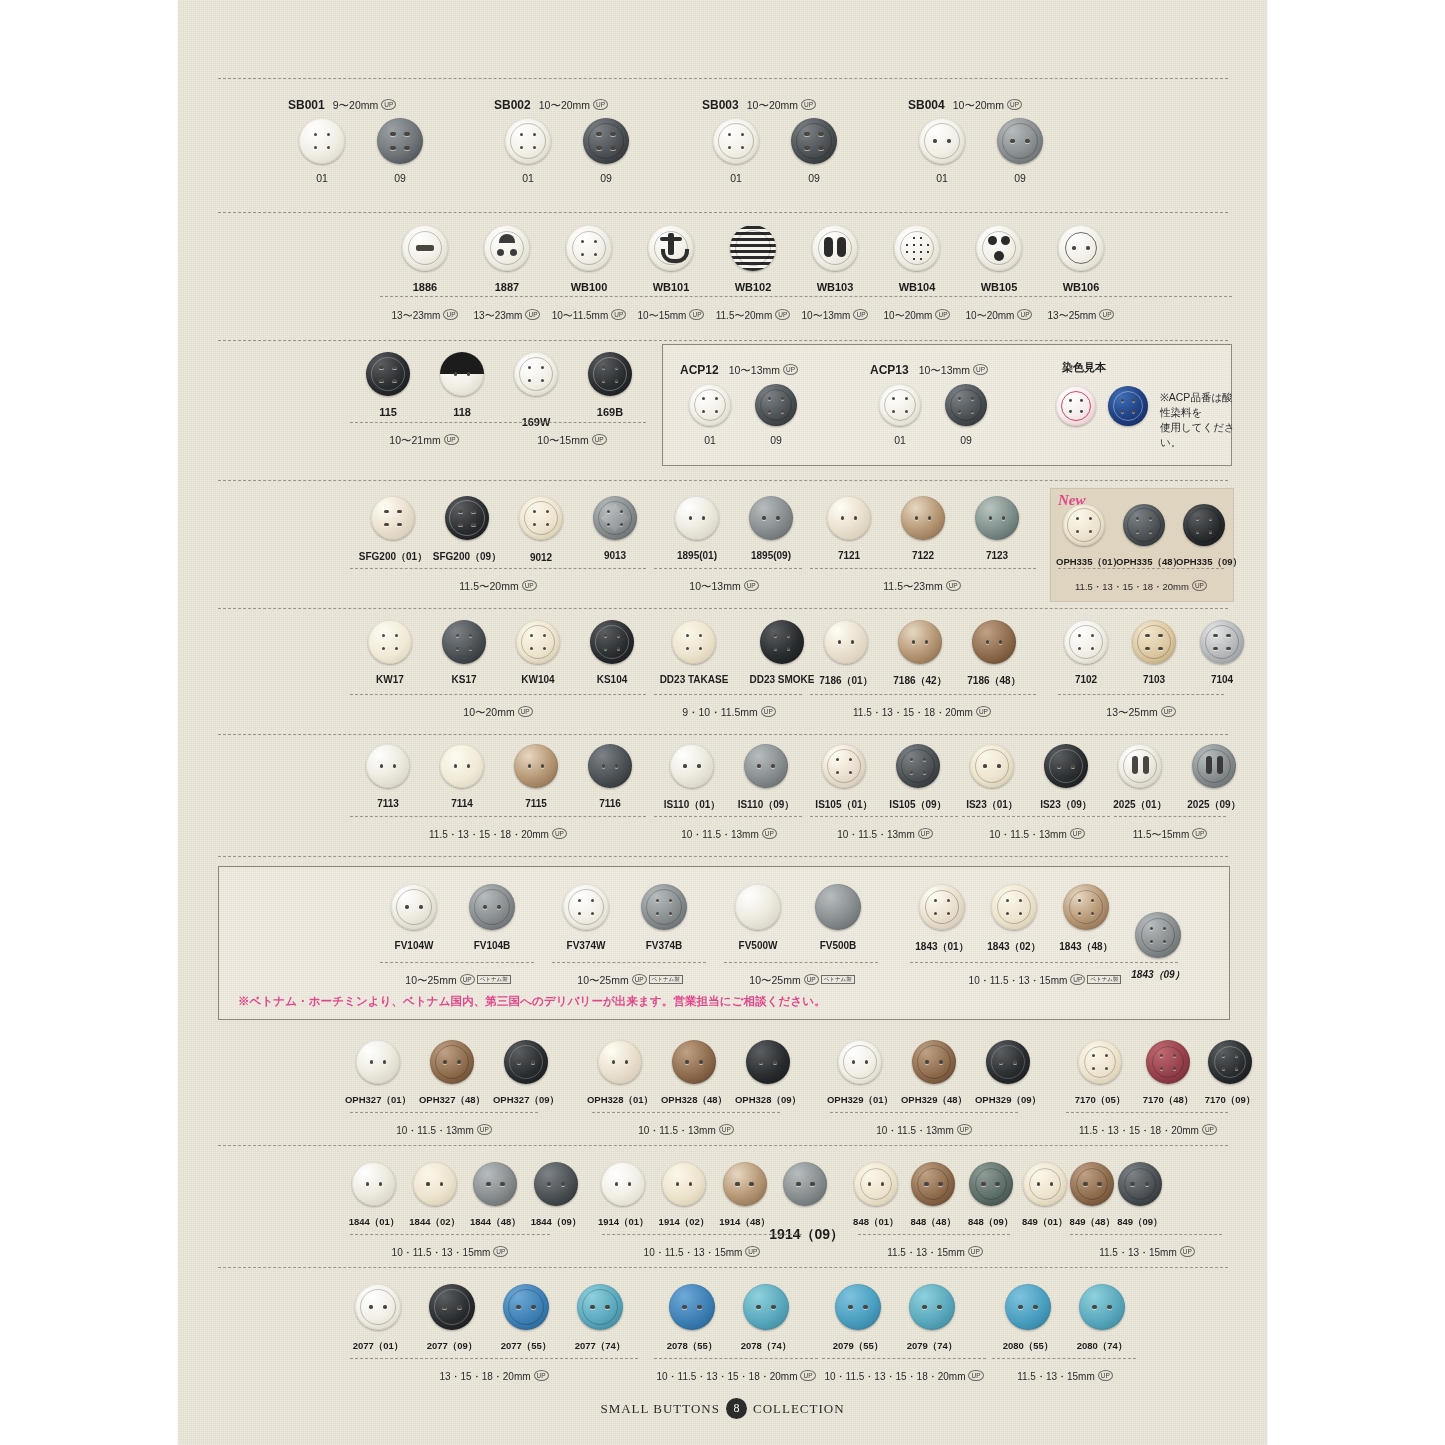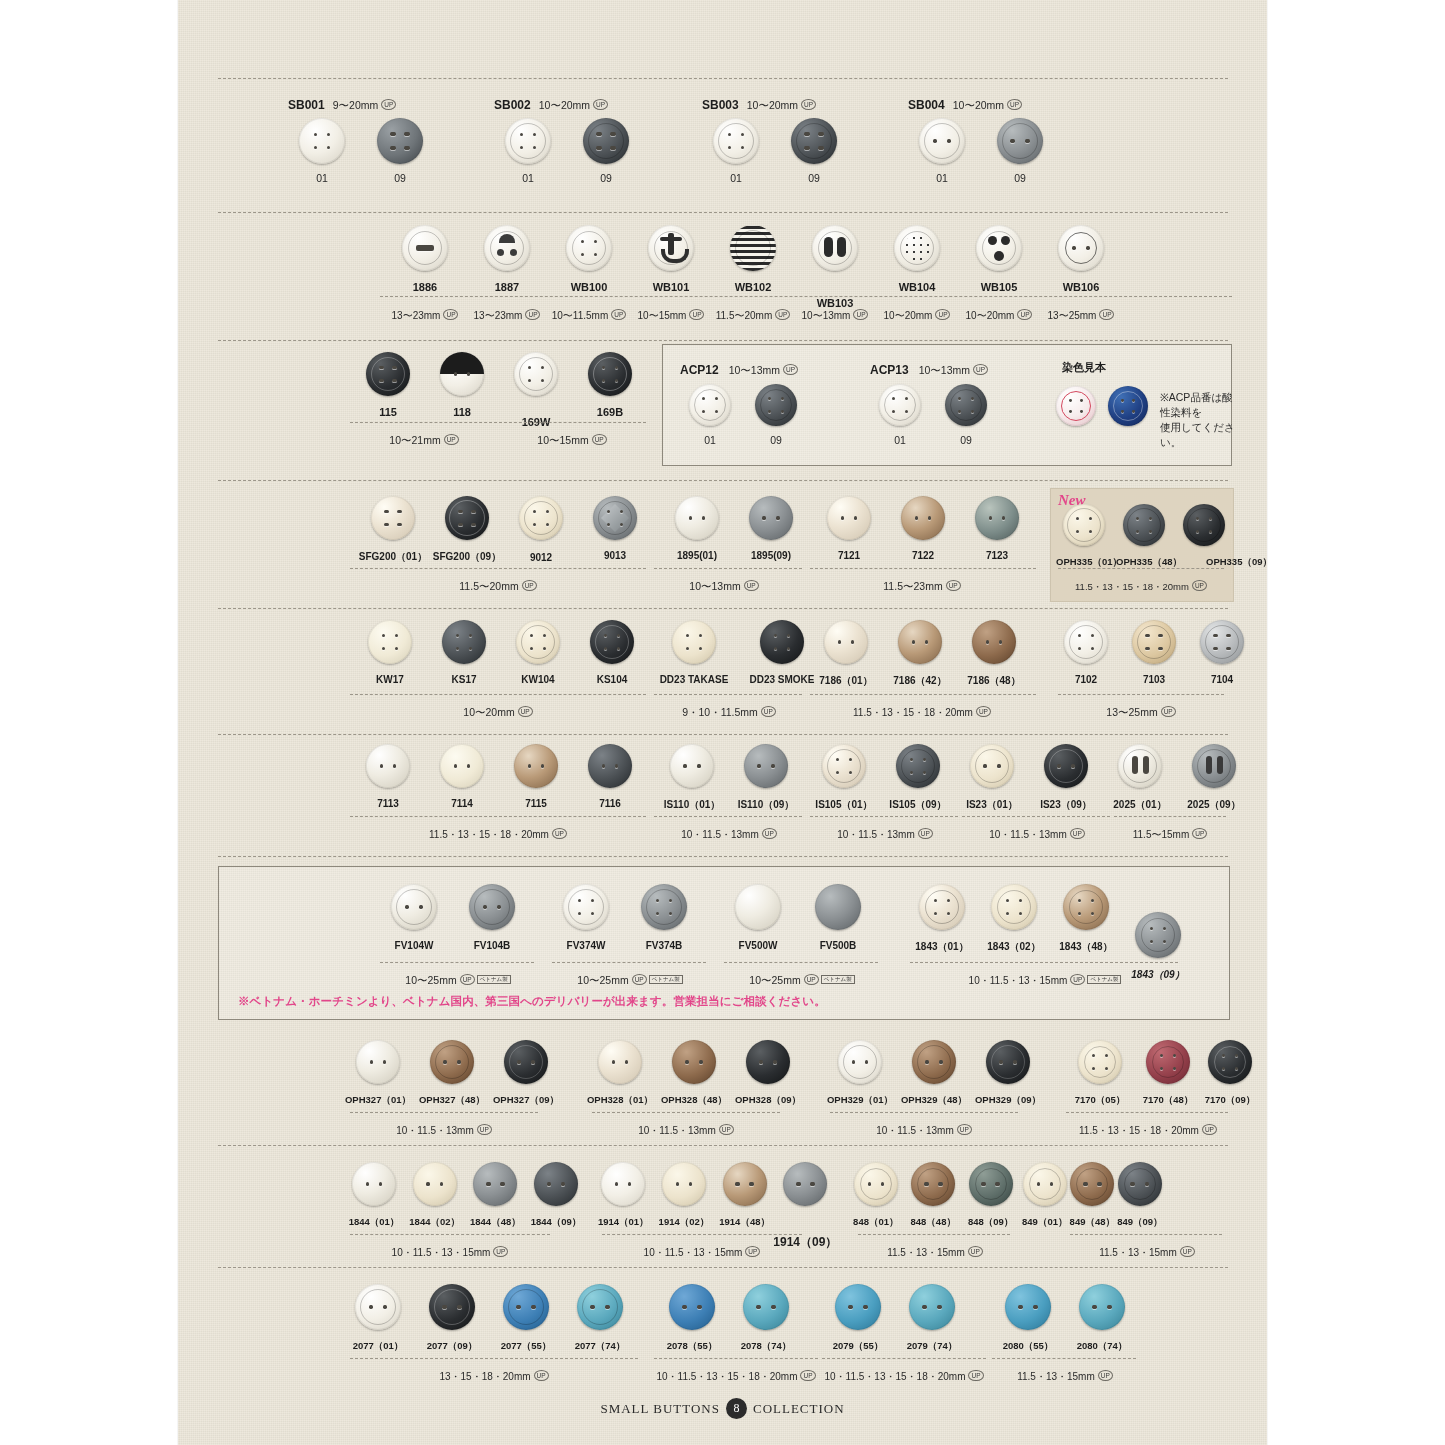--- a/index.html
+++ b/index.html
@@ -163,21 +163,21 @@
           <div class="code" style="margin-top:6px;">WB101</div>
         </div>
         <div style="position:absolute;left:420px;top:305px;width:82px;text-align:center;"><span class="size" style="font-size:10px;">10〜15mm</span><span class="up">UP</span></div>
         <div style="position:absolute;left:506px;top:225px;width:74px;text-align:center;">
           <span class="btn" style="width:46px;height:46px;background:repeating-linear-gradient(0deg,#2b2b2b 0 3px,#f6f4ec 3px 6px);box-shadow:0 1px 2px rgba(0,0,0,.30), inset 0 0 0 1px rgba(0,0,0,.07);"><span class="rimring" style="left:5px;top:5px;width:34px;height:34px;border-color:rgba(0,0,0,.22);"></span><span class="holes"></span></span>
           <div class="code" style="margin-top:6px;">WB102</div>
         </div>
         <div style="position:absolute;left:502px;top:305px;width:82px;text-align:center;"><span class="size" style="font-size:10px;">11.5〜20mm</span><span class="up">UP</span></div>
         <div style="position:absolute;left:588px;top:225px;width:74px;text-align:center;">
           <span class="btn" style="width:46px;height:46px;background:radial-gradient(circle at 35% 28%, #ffffff, #f2efe6 50%, #d6d1c4 100%);box-shadow:0 1px 2px rgba(0,0,0,.30), inset 0 0 0 1px rgba(0,0,0,.07);"><span class="rimring" style="left:6px;top:6px;width:32px;height:32px;border-color:rgba(0,0,0,.22);"></span><span style="position:absolute;left:12px;top:12px;width:9px;height:20px;border-radius:5px;background:#2b2b2b;"></span><span style="position:absolute;left:25px;top:12px;width:9px;height:20px;border-radius:5px;background:#2b2b2b;"></span><span class="holes"></span></span>
-          <div class="code" style="margin-top:22px;">WB103</div>
+          <div class="code" style="margin-top:6px;">WB103</div>
         </div>
         <div style="position:absolute;left:584px;top:305px;width:82px;text-align:center;"><span class="size" style="font-size:10px;">10〜13mm</span><span class="up">UP</span></div>
         <div style="position:absolute;left:670px;top:225px;width:74px;text-align:center;">
           <span class="btn" style="width:46px;height:46px;background:radial-gradient(circle at 35% 28%, #ffffff, #f2efe6 50%, #d6d1c4 100%);box-shadow:0 1px 2px rgba(0,0,0,.30), inset 0 0 0 1px rgba(0,0,0,.07);"><span class="rimring" style="left:6px;top:6px;width:32px;height:32px;border-color:rgba(0,0,0,.22);"></span><span style="position:absolute;left:10px;top:10px;width:26px;height:26px;border-radius:50%;background:radial-gradient(circle at 3px 3px,#3a3a3a 1.4px,transparent 1.5px) 0 0/7px 7px;"></span><span class="holes"></span></span>
           <div class="code" style="margin-top:6px;">WB104</div>
         </div>
         <div style="position:absolute;left:666px;top:305px;width:82px;text-align:center;"><span class="size" style="font-size:10px;">10〜20mm</span><span class="up">UP</span></div>
         <div style="position:absolute;left:752px;top:225px;width:74px;text-align:center;">
           <span class="btn" style="width:46px;height:46px;background:radial-gradient(circle at 35% 28%, #ffffff, #f2efe6 50%, #d6d1c4 100%);box-shadow:0 1px 2px rgba(0,0,0,.30), inset 0 0 0 1px rgba(0,0,0,.07);"><span class="rimring" style="left:6px;top:6px;width:32px;height:32px;border-color:rgba(0,0,0,.22);"></span><span style="position:absolute;left:12px;top:11px;width:9px;height:9px;border-radius:50%;background:#2b2b2b;"></span><span style="position:absolute;left:25px;top:11px;width:9px;height:9px;border-radius:50%;background:#2b2b2b;"></span><span style="position:absolute;left:18px;top:26px;width:10px;height:10px;border-radius:50%;background:#2b2b2b;"></span><span class="holes"></span></span>
           <div class="code" style="margin-top:6px;">WB105</div>
@@ -387,21 +387,21 @@
             </span></span>
           <div class="code" style="margin-top:6px;font-size:9.5px;">OPH335（48）</div>
         </div>
         <div style="position:absolute;left:966px;top:504px;width:56px;text-align:center;">
           <span class="btn" style="width:42px;height:42px;background:radial-gradient(circle at 32% 26%, #5b5f62, #2a2d30 55%, #121415 100%);box-shadow:0 1px 2px rgba(0,0,0,.30), inset 0 0 0 1px rgba(0,0,0,.07);"><span class="rimring" style="left:4px;top:4px;width:32px;height:32px;border-color:rgba(0,0,0,.22);"></span><span class="holes">
               <span class="hole" style="left:13.398px;top:13.398px;width:3.0239999999999996px;height:3.0239999999999996px;"></span>
               <span class="hole" style="left:25.578px;top:13.398px;width:3.0239999999999996px;height:3.0239999999999996px;"></span>
               <span class="hole" style="left:13.398px;top:25.578px;width:3.0239999999999996px;height:3.0239999999999996px;"></span>
               <span class="hole" style="left:25.578px;top:25.578px;width:3.0239999999999996px;height:3.0239999999999996px;"></span>
             </span></span>
-          <div class="code" style="margin-top:6px;font-size:9.5px;padding-left:30px;">OPH335（09）</div>
+          <div class="code" style="margin-top:6px;font-size:9.5px;">OPH335（09）</div>
         </div>
         <div style="position:absolute;left:840px;top:576px;width:182px;text-align:center;"><span class="size" style="font-size:9.5px;">11.5・13・15・18・20mm</span><span class="up">UP</span></div>
         <div class="hline" style="left:848px;top:568px;width:166px;"></div>
       </div>
   <div class="hline" style="left:8px;top:608px;width:1010px;"></div>
 
   <div id="row5">
         <div style="position:absolute;left:142px;top:620px;width:76px;text-align:center;">
           <span class="btn" style="width:44px;height:44px;background:radial-gradient(circle at 35% 28%, #fdfbf1, #f0ead6 55%, #d4cdb6 100%);box-shadow:0 1px 2px rgba(0,0,0,.30), inset 0 0 0 1px rgba(0,0,0,.07);"><span class="holes">
               <span class="hole" style="left:14.036000000000001px;top:14.036000000000001px;width:3.1679999999999997px;height:3.1679999999999997px;"></span>
@@ -850,21 +850,21 @@
               <span class="hole" style="left:12.584000000000001px;top:20.416px;width:4.752px;height:3.1679999999999997px;border-radius:1.5839999999999999px;"></span>
               <span class="hole" style="left:26.663999999999998px;top:20.416px;width:4.752px;height:3.1679999999999997px;border-radius:1.5839999999999999px;"></span>
             </span></span>
           <div class="code" style="margin-top:6px;font-size:9.5px;">1914（48）</div>
         </div>
         <div style="position:absolute;left:559.3199999999999px;top:1162px;width:72px;text-align:center;">
           <span class="btn" style="width:44px;height:44px;background:radial-gradient(circle at 33% 27%, #b7bcbe, #8b9093 50%, #5a5f62 100%);box-shadow:0 1px 2px rgba(0,0,0,.30), inset 0 0 0 1px rgba(0,0,0,.07);"><span class="holes">
               <span class="hole" style="left:12.584000000000001px;top:20.416px;width:4.752px;height:3.1679999999999997px;border-radius:1.5839999999999999px;"></span>
               <span class="hole" style="left:26.663999999999998px;top:20.416px;width:4.752px;height:3.1679999999999997px;border-radius:1.5839999999999999px;"></span>
             </span></span>
-          <div class="code" style="margin-top:24px;font-size:12px;">1914（09）</div>
+          <div class="code" style="margin-top:16px;font-size:14px;">1914（09）</div>
         </div>
         <div style="position:absolute;left:629.8399999999999px;top:1162px;width:72px;text-align:center;">
           <span class="btn" style="width:44px;height:44px;background:radial-gradient(circle at 35% 28%, #fbf7e9, #ece3cc 55%, #cdc2a6 100%);box-shadow:0 1px 2px rgba(0,0,0,.30), inset 0 0 0 1px rgba(0,0,0,.07);"><span class="rimring" style="left:6px;top:6px;width:30px;height:30px;border-color:rgba(0,0,0,.22);"></span><span class="holes">
               <span class="hole" style="left:13.816px;top:20.416px;width:3.1679999999999997px;height:3.1679999999999997px;"></span>
               <span class="hole" style="left:27.016000000000002px;top:20.416px;width:3.1679999999999997px;height:3.1679999999999997px;"></span>
             </span></span>
           <div class="code" style="margin-top:6px;font-size:9.5px;">848（01）</div>
         </div>
         <div style="position:absolute;left:687.24px;top:1162px;width:72px;text-align:center;">
           <span class="btn" style="width:44px;height:44px;background:radial-gradient(circle at 33% 27%, #c0a184, #8d6a4c 55%, #5a3f29 100%);box-shadow:0 1px 2px rgba(0,0,0,.30), inset 0 0 0 1px rgba(0,0,0,.07);"><span class="rimring" style="left:6px;top:6px;width:30px;height:30px;border-color:rgba(0,0,0,.22);"></span><span class="holes">

